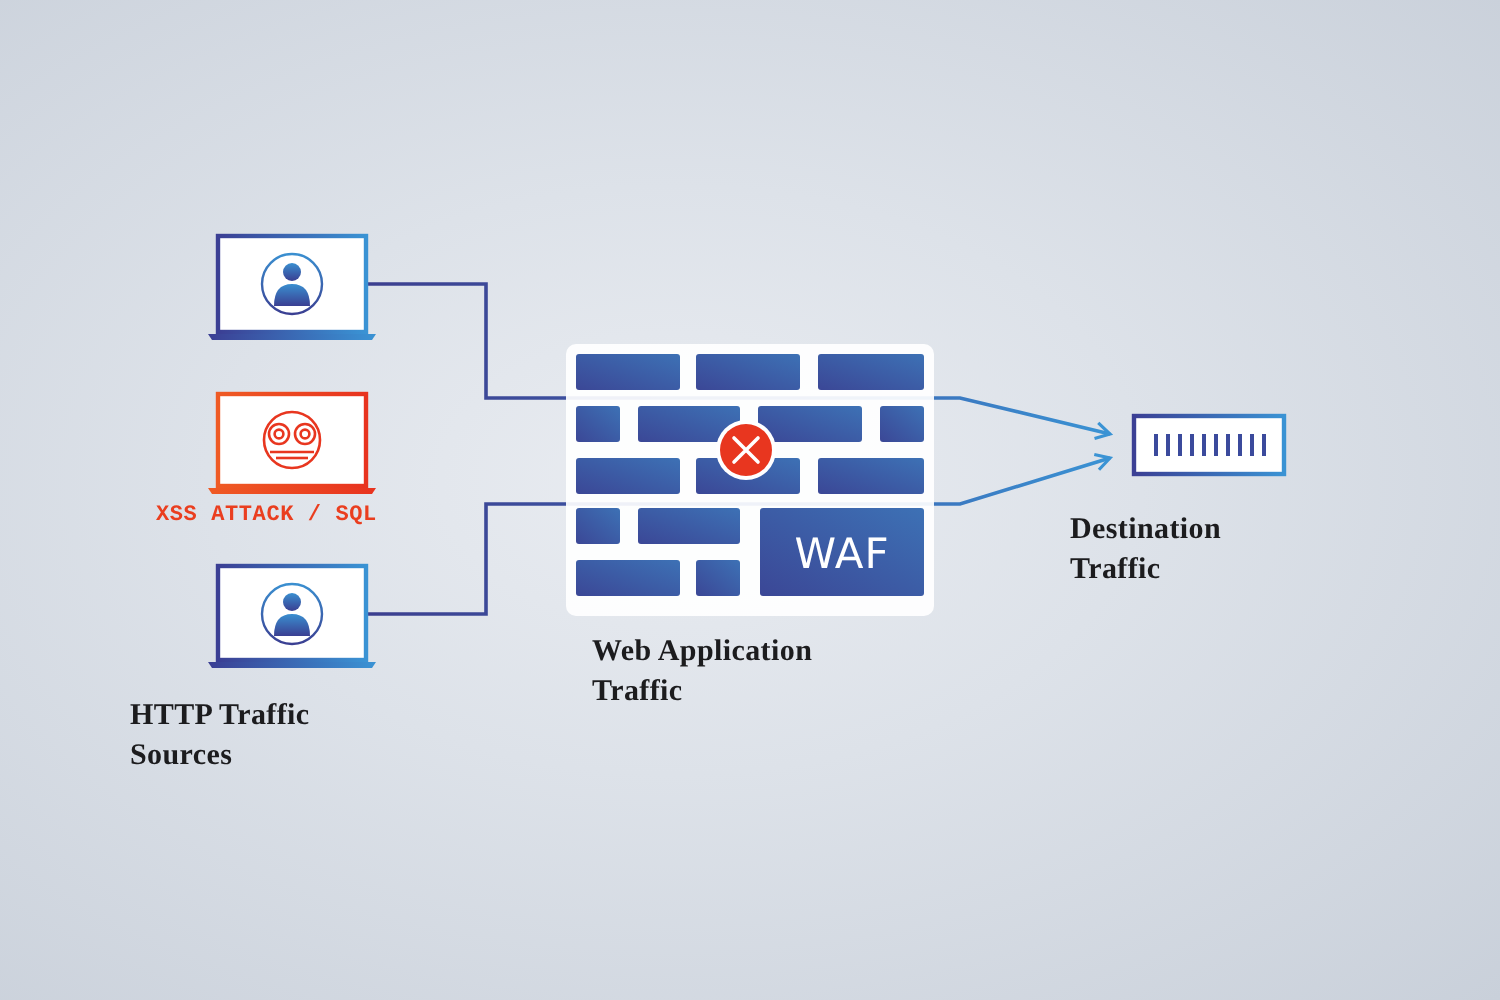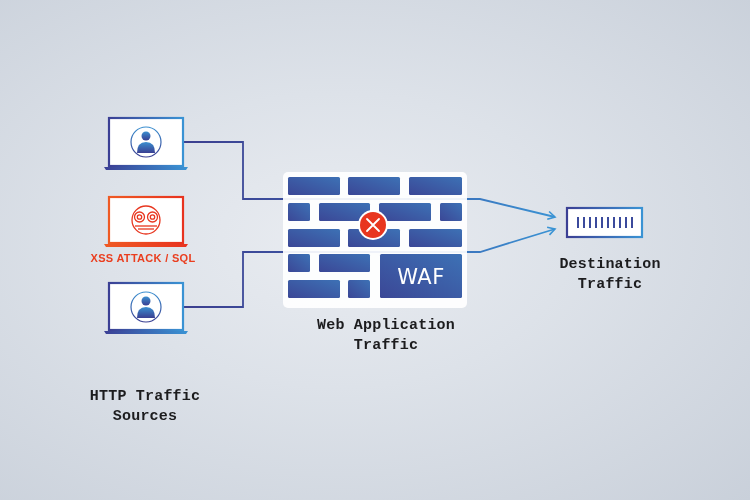--- a/index.html
+++ b/index.html
@@ -4,28 +4,28 @@
   <style>
     html, body { margin: 0; padding: 0; }
     body {
       width: 750px; height: 500px; overflow: hidden;
       background: radial-gradient(ellipse at 45% 48%, #e9ecf1 0%, #dde2e9 40%, #c9d0da 100%);
       font-family: "DejaVu Sans", sans-serif;
       position: relative;
     }
     svg.diagram { position: absolute; left: 0; top: 0; }
     .label {
-      position: absolute; text-align: center; font-weight: bold;
-      color: #1c1c1e; font-family: Liberation Mono, monospace;
+      position: absolute; font-weight: bold;
+      color: #1c1c1e; font-family: Liberation Serif, serif;
       line-height: 20px; font-size: 15px; letter-spacing: 0.2px;
     }
     .attack-label {
-      position: absolute; text-align: center; font-weight: bold;
+      position: absolute; font-weight: bold;
       color: #ea3e1f; font-size: 11px; line-height: 14px; letter-spacing: 0.3px;
-      font-family: Liberation Sans, sans-serif;
+      font-family: Liberation Mono, monospace;
     }
     .waf-text { font-family: "DejaVu Sans", sans-serif; }
   </style>
 </head>
 <body>
 
 <svg class="diagram" width="750" height="500" viewBox="0 0 750 500">
   <defs>
     <linearGradient id="blueGrad" x1="0" y1="0" x2="1" y2="0">
       <stop offset="0" stop-color="#3b3f94"></stop>
@@ -151,21 +151,21 @@
       <line x1="632" y1="217" x2="632" y2="228"></line>
     </g>
     <line x1="580" y1="243" x2="630" y2="243" stroke="url(#blueGrad)" stroke-width="2.4"></line>
   </g>
 </svg>
 
 <div class="attack-label" style="left:78px; top:251px; width:130px;">
   <div>XSS ATTACK / SQL</div>
 </div>
 
-<div class="label" style="left:65px; top:348px; width:160px;margin-top:39px;">
+<div class="label" style="left:65px; top:348px; width:160px;">
   <div>HTTP Traffic</div>
   <div>Sources</div>
 </div>
 
 <div class="label" style="left:296px; top:316px; width:180px;">
   <div>Web Application</div>
   <div>Traffic</div>
 </div>
 
 <div class="label" style="left:535px; top:255px; width:150px;">

